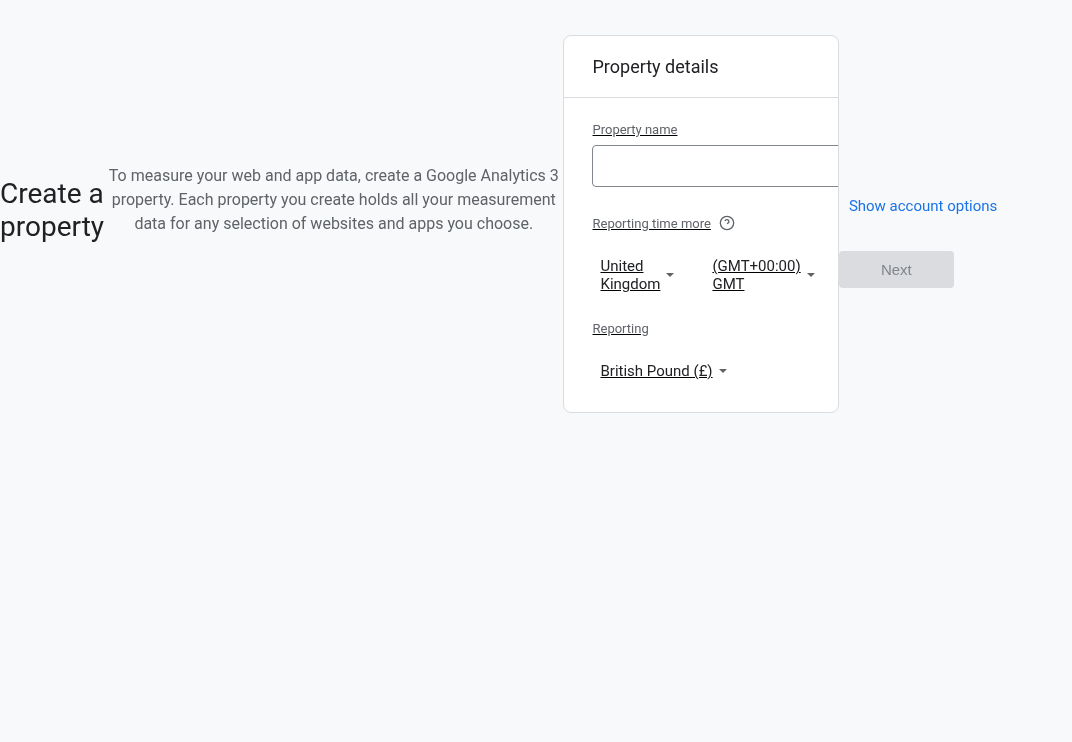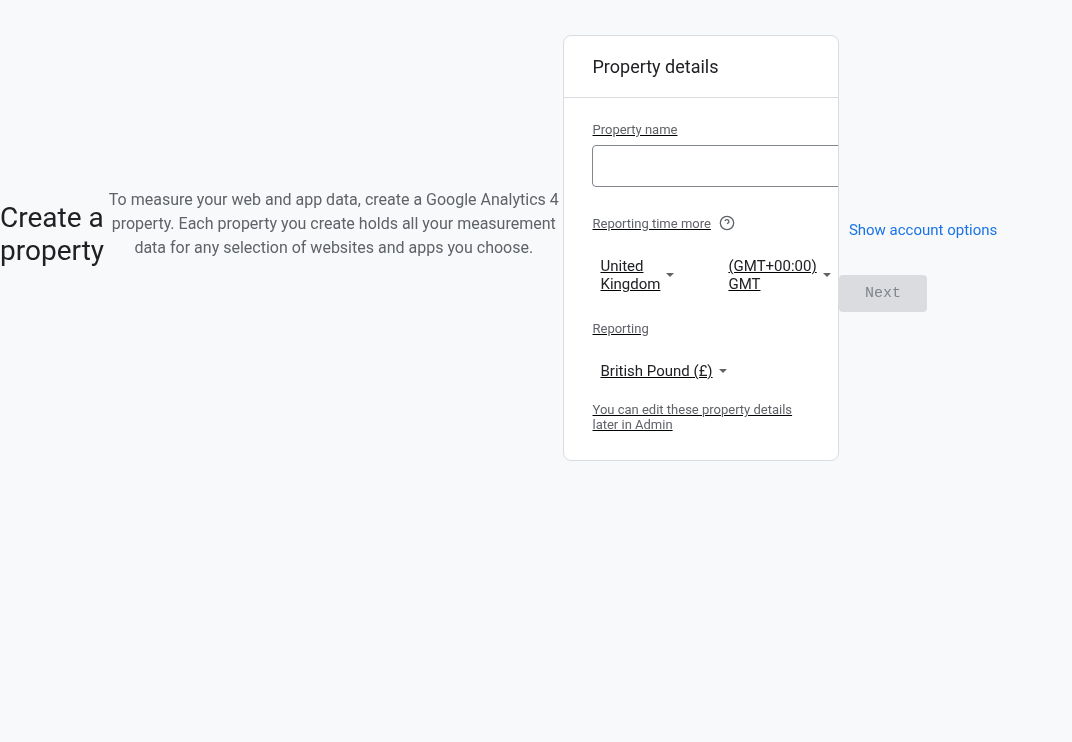--- a/index.html
+++ b/index.html
@@ -75,21 +75,21 @@
     }
     .help-icon {
       width: 16px;
       height: 16px;
       display: inline-flex;
       align-items: center;
       justify-content: center;
     }
     .dropdown-row {
       display: flex;
-      gap: 38px;
+      gap: 22px;
       margin-bottom: 24px;
       margin-top: 22px;
     }
     .dropdown {
       display: inline-flex;
       align-items: center;
       gap: 4px;
       font-size: 15px;
       color: #202124;
       cursor: pointer;
@@ -121,36 +121,36 @@
       padding: 4px 10px;
       display: inline-block;
     }
     .quota-text {
       font-size: 14.5px;
       color: #202124;
       margin-top: 28px;
     }
     .next-button {
       margin-top: 32px;
-      padding: 10px 26px;
+      padding: 10px 42px;
       background: #dadce0;
       color: #80868b;
       border: none;
       border-radius: 4px;
       font-size: 15px;
       cursor: not-allowed;
-      font-family: Liberation Mono, monospace;
+      font-family: Liberation Sans, sans-serif;
     }
   </style>
 </head>
 <body>
 
 <div class="container">
   <h1 class="page-title">Create a property</h1>
-  <p class="page-description">To measure your web and app data, create a Google Analytics 4 property. Each property you create holds all your measurement data for any selection of websites and apps you choose.</p>
+  <p class="page-description">To measure your web and app data, create a Google Analytics 3 property. Each property you create holds all your measurement data for any selection of websites and apps you choose.</p>
 
   <div class="card">
     <div class="card-header">
       <div class="card-header-title">Property details</div>
     </div>
     <div class="card-body">
       <div class="field-label">Property name</div>
       <input type="text" class="text-input" value="" style="">
 
       <div class="field-label">
@@ -175,21 +175,20 @@
       </div>
 
       <div class="field-label">Reporting</div>
       <div class="dropdown-row" style="margin-bottom:0;">
         <div class="dropdown">
           <span>British Pound (£)</span>
           <span class="dropdown-caret"></span>
         </div>
       </div>
 
-      <div class="edit-note">You can edit these property details later in Admin</div>
     </div>
   </div>
 
   <div class="below-card">
     <div class="advanced-link">Show account options</div>
     <button class="next-button">Next</button>
   </div>
 </div>
 
 </body></html>

